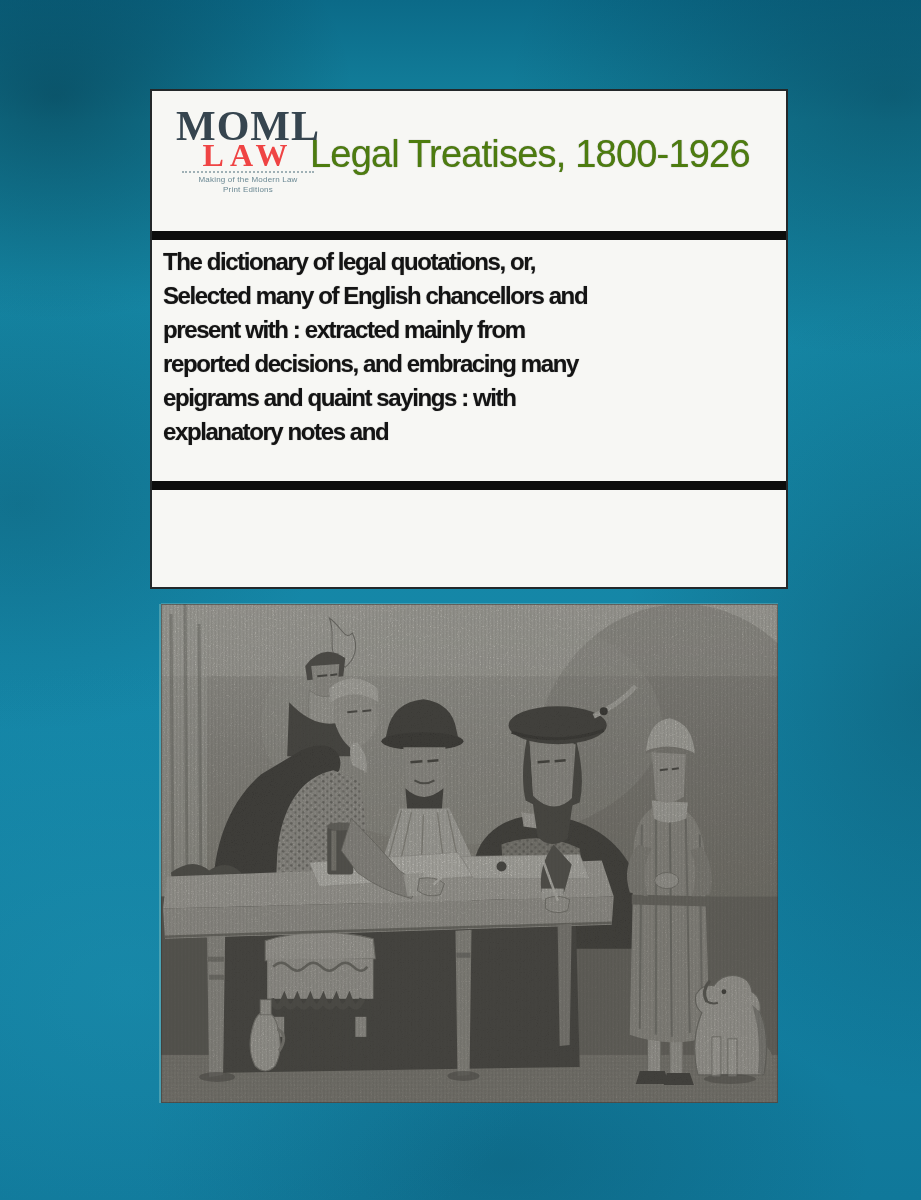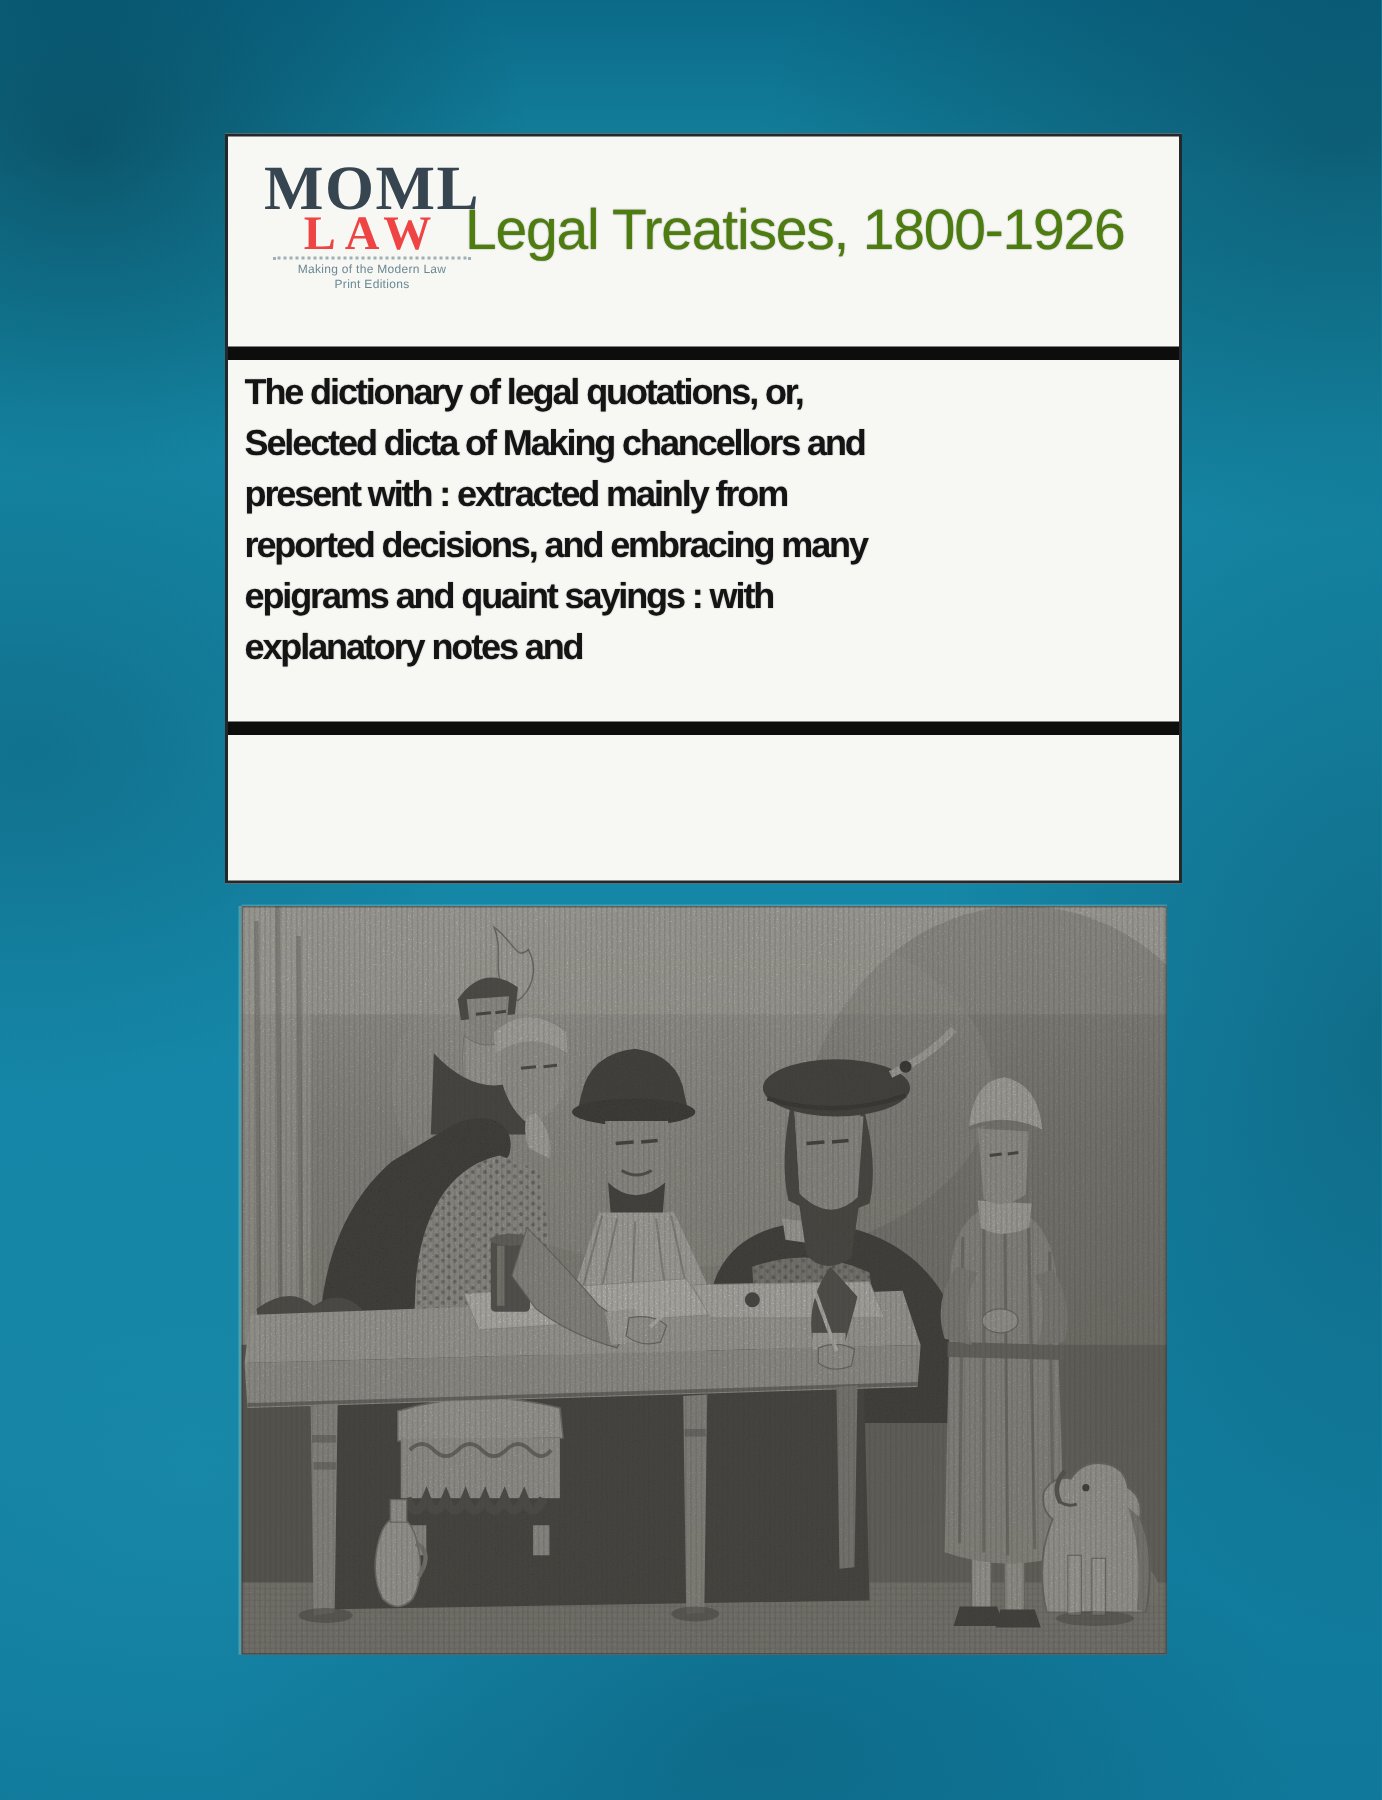--- a/index.html
+++ b/index.html
@@ -78,21 +78,21 @@
         <div class="logo-tagline">Making of the Modern Law</div>
         <div class="logo-tagline">Print Editions</div>
       </div>
       <div class="series-title">Legal Treatises, 1800-1926</div>
     </div>
 
     <div class="bar"></div>
 
     <div class="title-block">
       <div class="title-line">The dictionary of legal quotations, or,</div>
-      <div class="title-line">Selected dicta of Making chancellors and</div>
+      <div class="title-line">Selected many of English chancellors and</div>
       <div class="title-line">present with : extracted mainly from</div>
       <div class="title-line">reported decisions, and embracing many</div>
       <div class="title-line">epigrams and quaint sayings : with</div>
       <div class="title-line">explanatory notes and</div>
     </div>
 
     <div class="bar"></div>
 
   </div>
 

